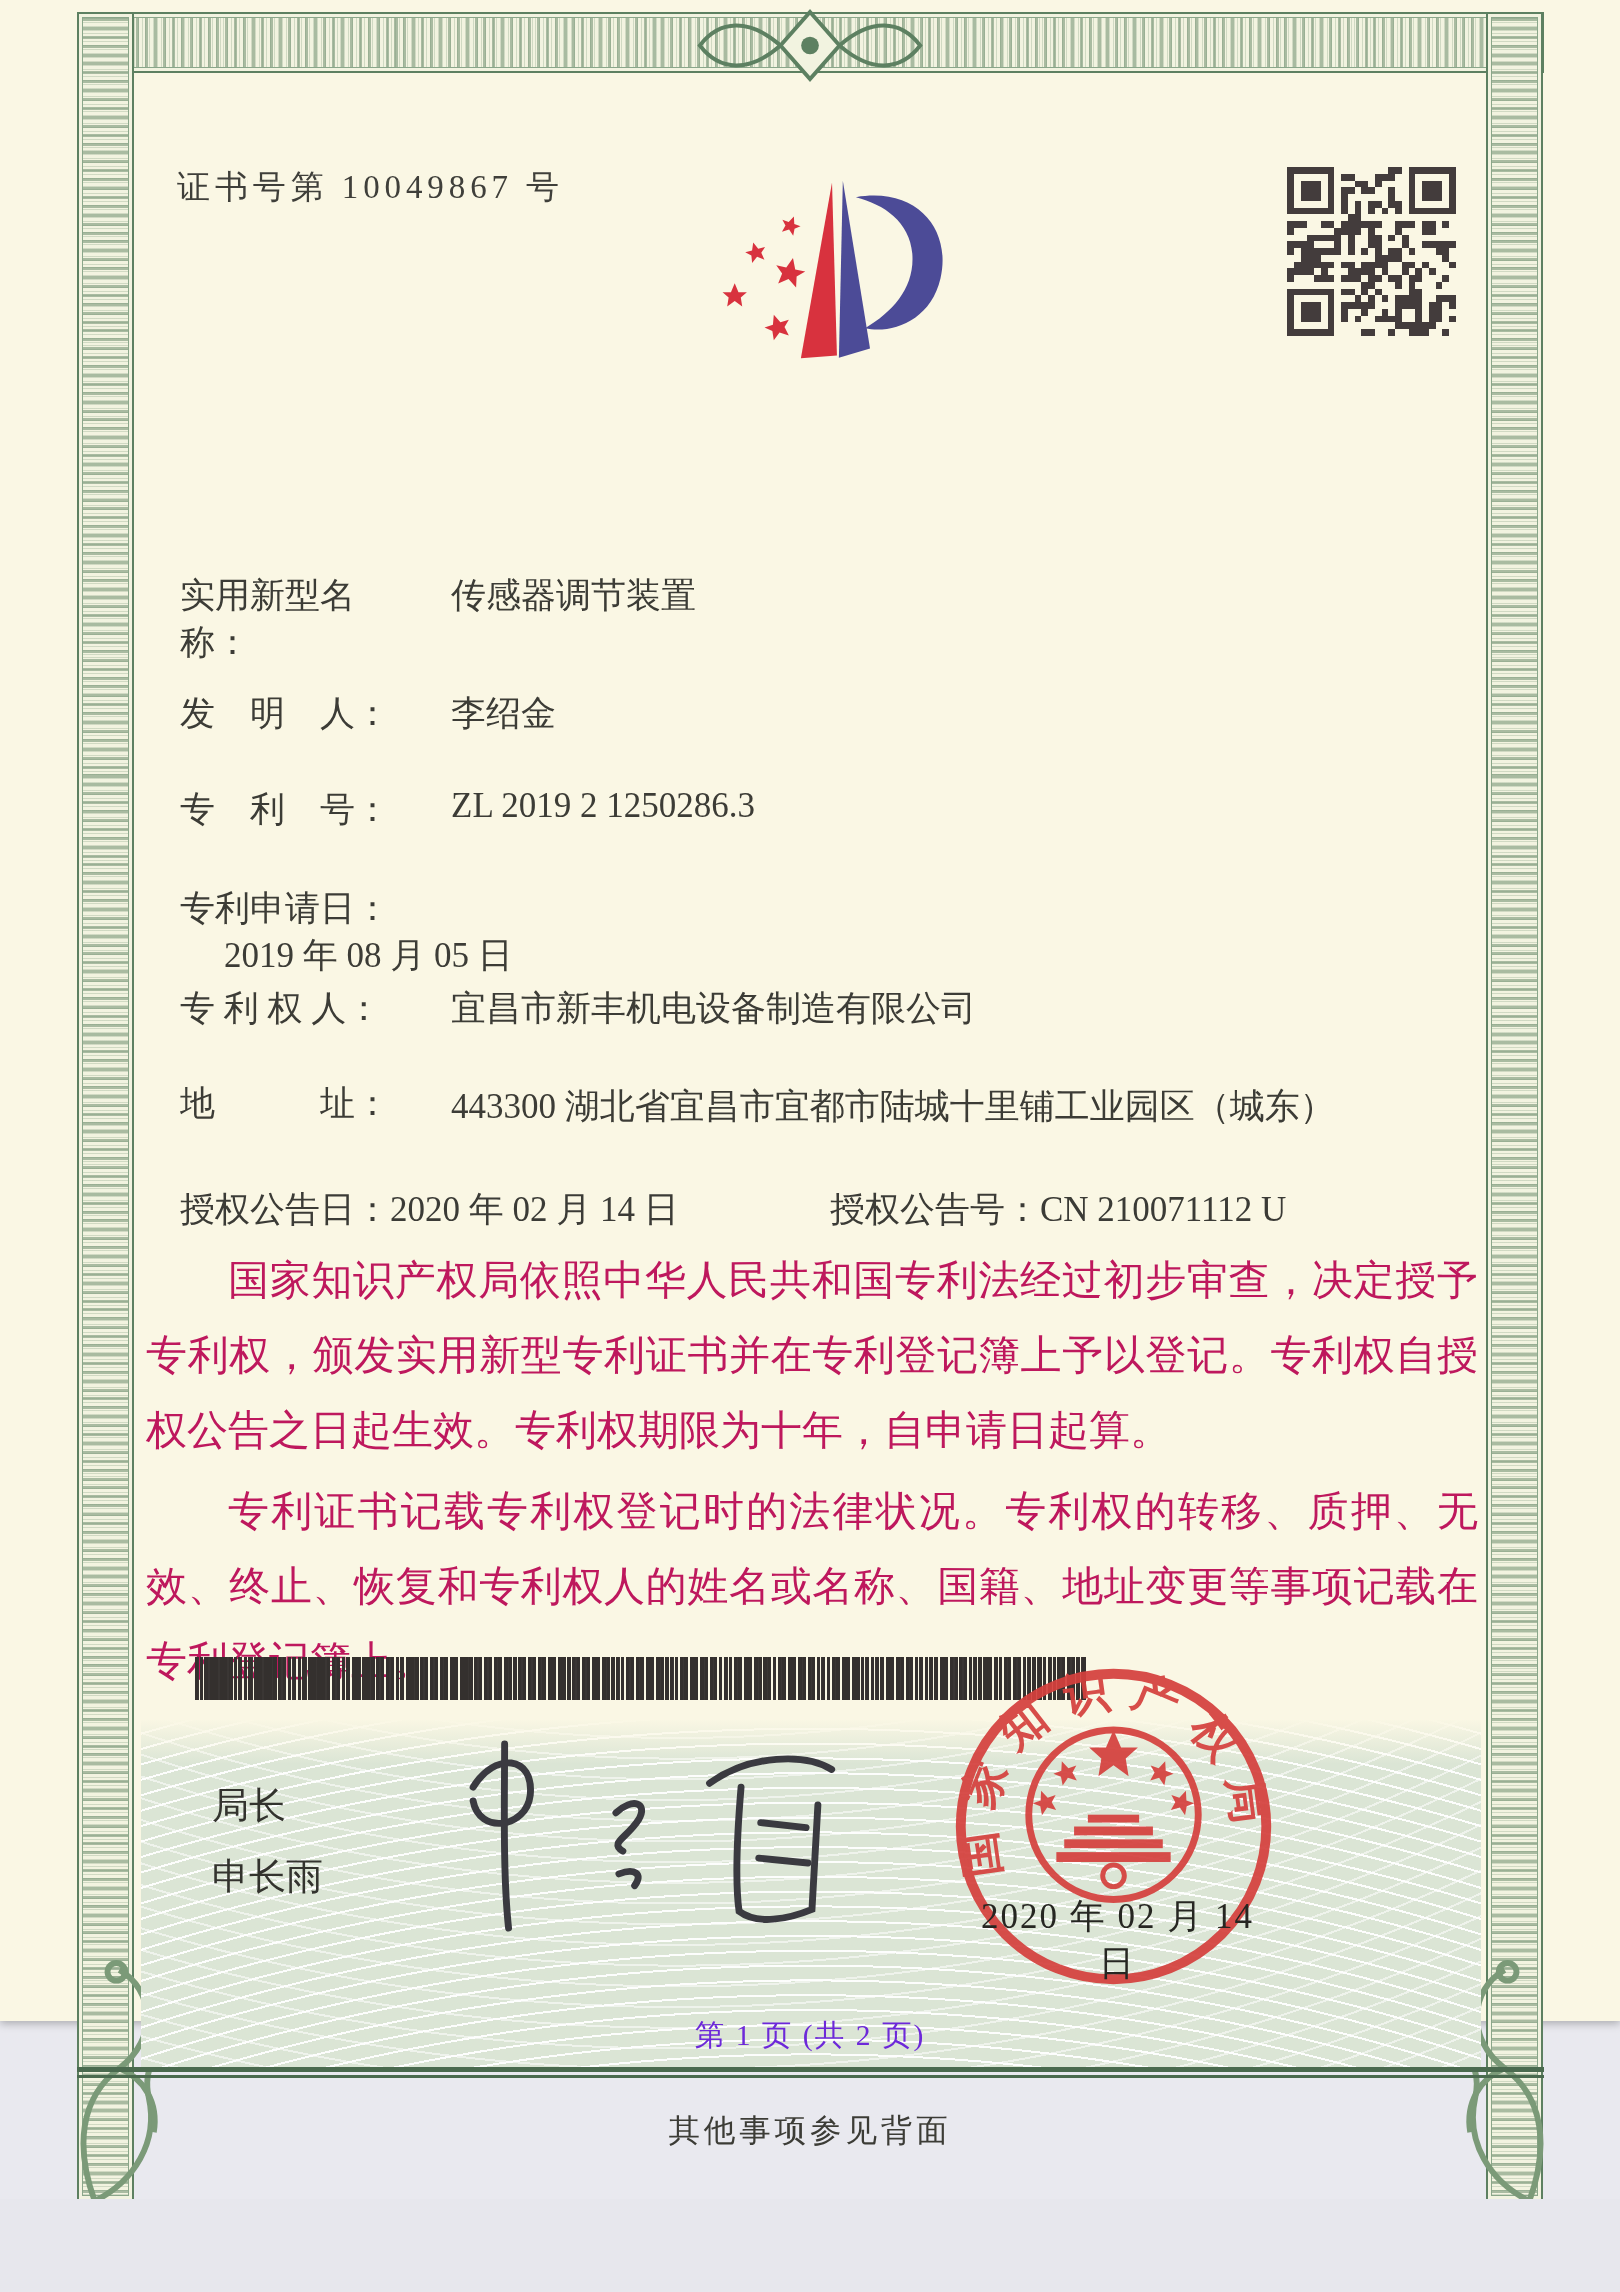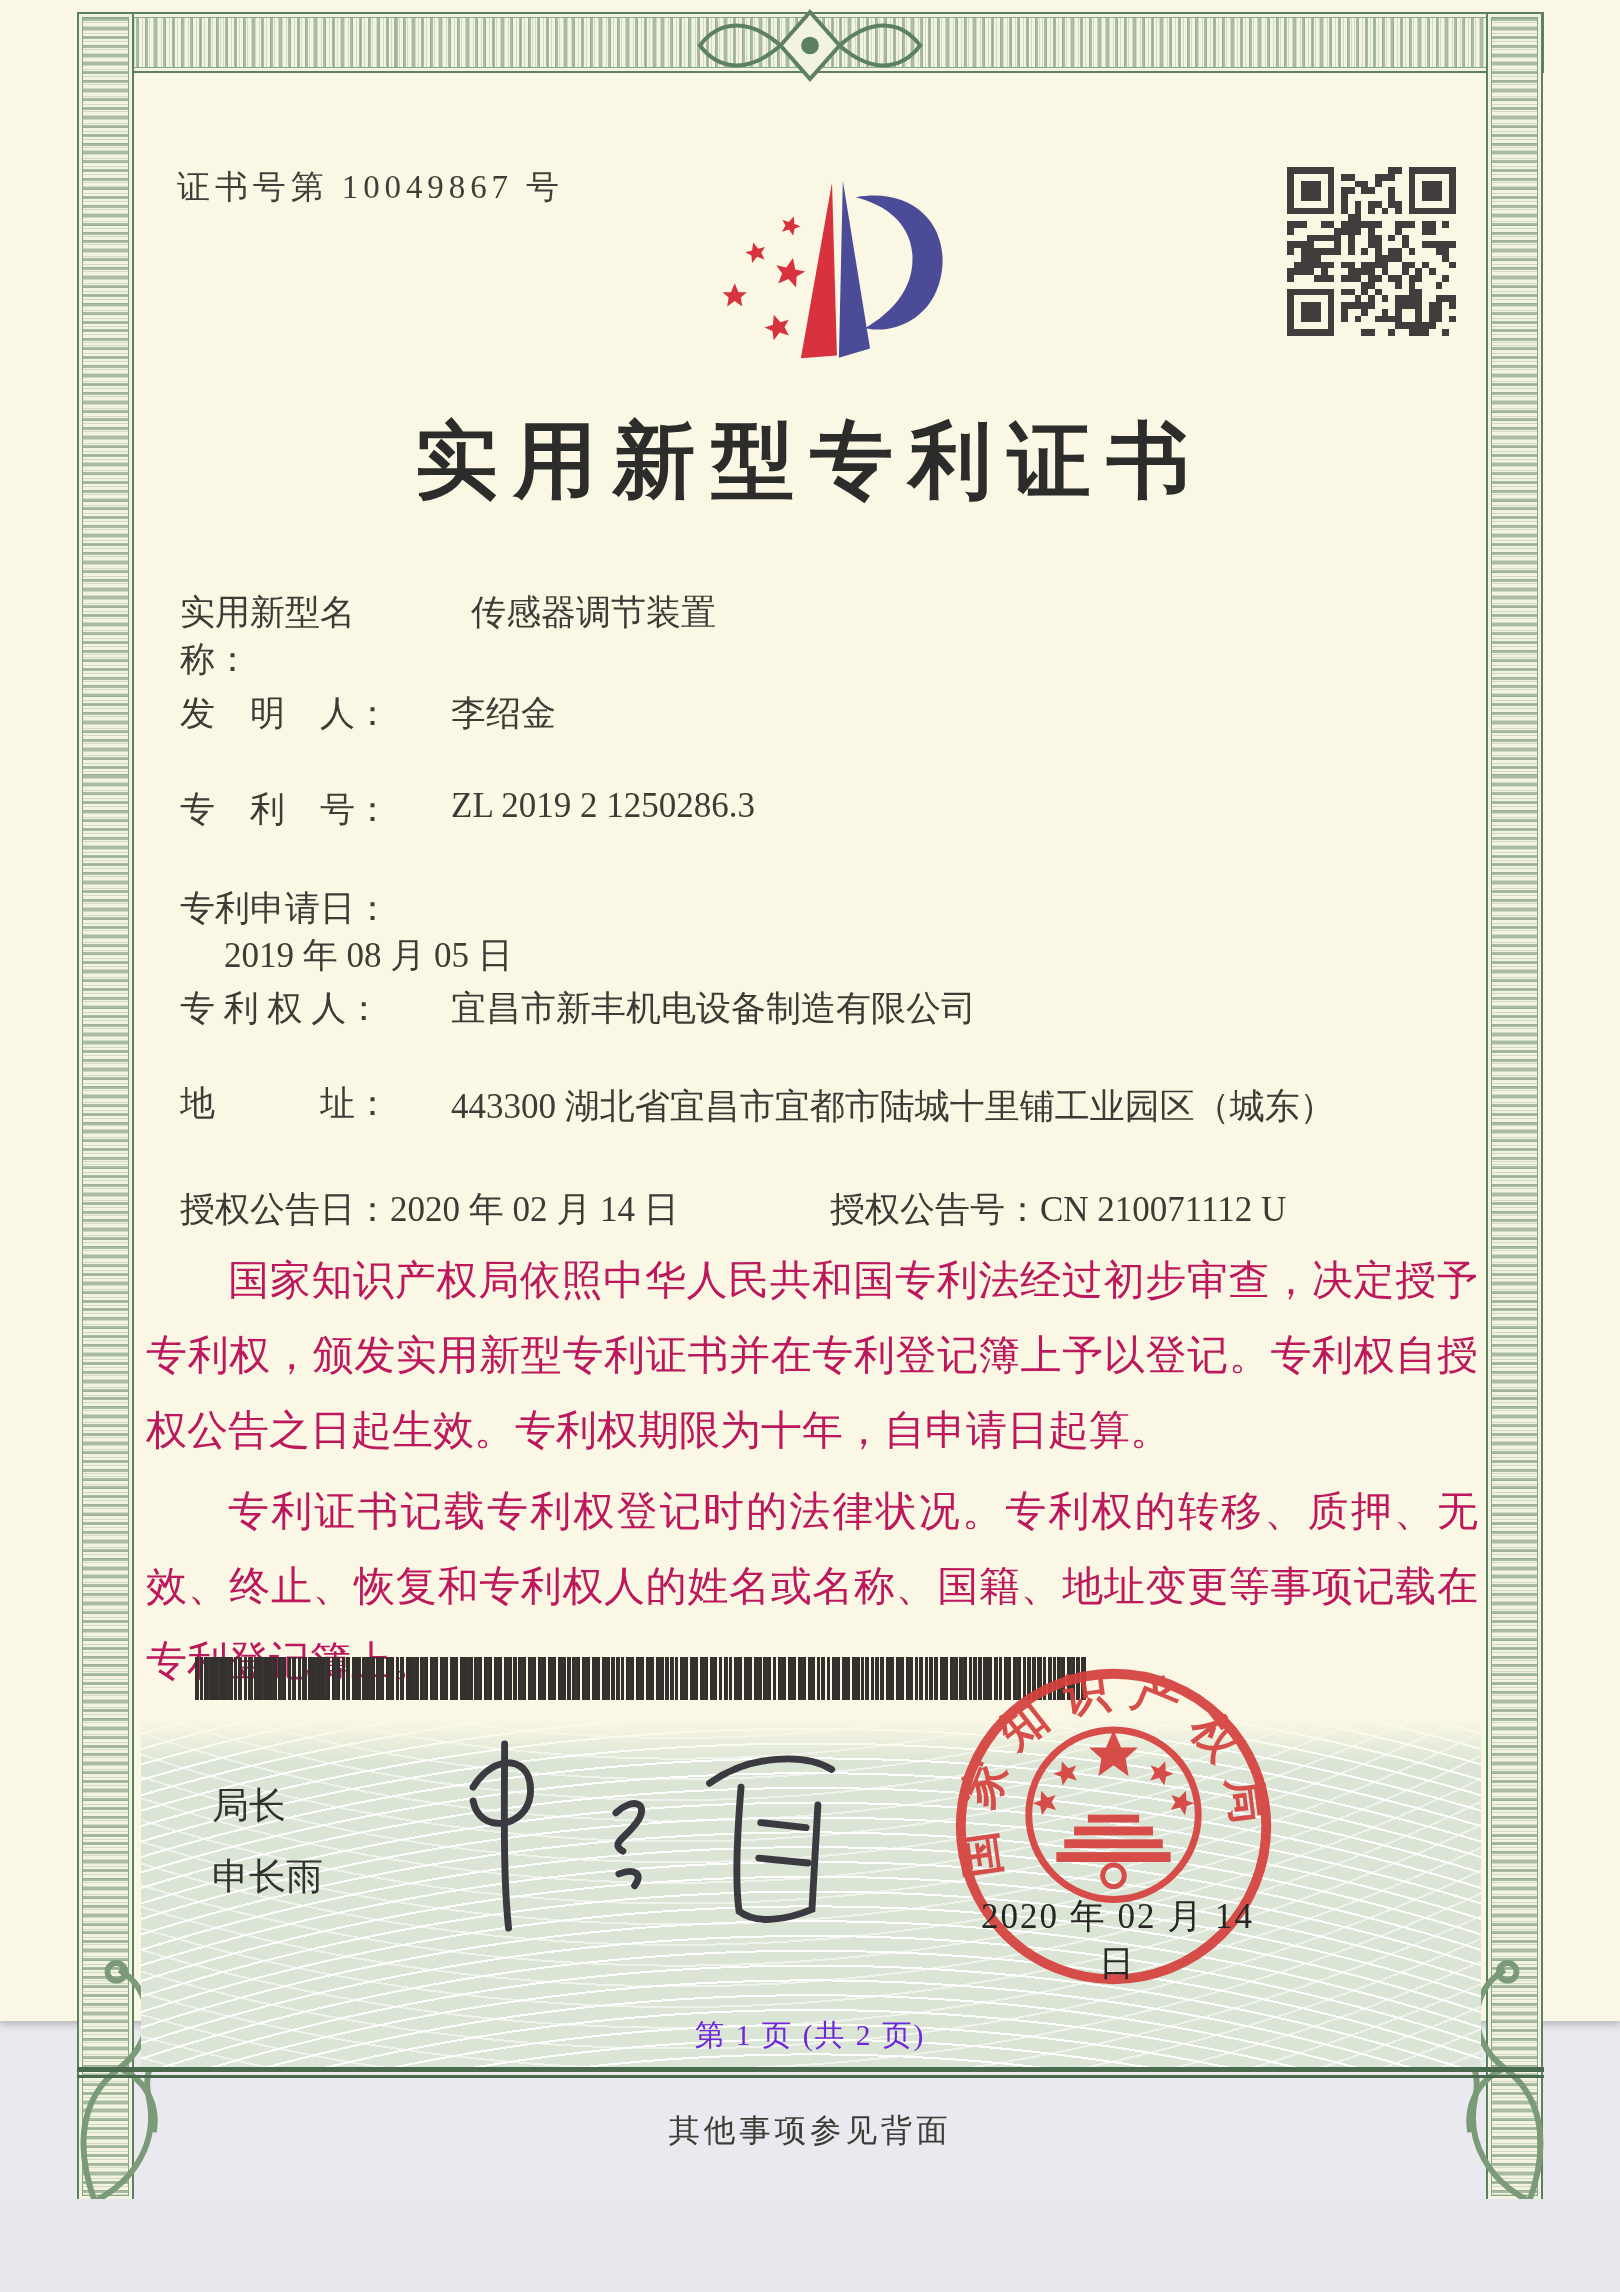--- a/index.html
+++ b/index.html
@@ -28,21 +28,21 @@
   
   #cert-no{position:absolute;left:177px;top:165px;font-size:33px;letter-spacing:4.9px;color:#3f3f3a;}
   #logo{position:absolute;left:685px;top:148px;width:296px;height:249px;}
   #qr{position:absolute;left:1287px;top:167px;width:169px;height:169px;}
   #title{position:absolute;left:0;top:406px;width:100%;text-align:center;
          font-size:83px;font-weight:bold;letter-spacing:15.8px;color:#2c2c2a;}
   
   .row{position:absolute;left:180px;width:1310px;font-size:35px;color:#3c3c36;display:flex;}
   .row .lbl{display:inline-block;width:227px;flex:0 0 auto;}
   .row .val{display:inline-block;margin-left:44px;}
-  #row-0{top:589px;gap:20px;}  #row-1{top:690px;}  #row-2{top:786px;}
+  #row-0{top:572px;}  #row-1{top:690px;}  #row-2{top:786px;}
   #row-3{top:885px;flex-direction:column;}  #row-4{top:985px;} #row-5{top:1080px;}
   #row-5 .val{width:1049px;line-height:53px;}
   #row-grant{top:1186px;position:absolute;left:180px;width:1310px;font-size:35px;}
   #row-grant .pair2{position:absolute;left:650px;top:0;}
   
   #body-text{position:absolute;left:146px;top:1243px;width:1332px;
              font-size:41px;line-height:75px;text-align:justify;color:#be185d;}
   #body-text p{margin:0 0 5.9px 0;text-indent:2em;}
   
   #panel{position:absolute;left:141px;top:1719px;width:1340px;height:348px;
@@ -341,21 +341,20 @@
         <rect x="21" y="23" width="1" height="1" fill="#433c3c"></rect>
         <rect x="11" y="24" width="1" height="1" fill="#433c3c"></rect>
         <rect x="12" y="24" width="1" height="1" fill="#433c3c"></rect>
         <rect x="15" y="24" width="1" height="1" fill="#433c3c"></rect>
         <rect x="18" y="24" width="1" height="1" fill="#433c3c"></rect>
         <rect x="19" y="24" width="1" height="1" fill="#433c3c"></rect>
         <rect x="20" y="24" width="1" height="1" fill="#433c3c"></rect>
         <rect x="23" y="24" width="1" height="1" fill="#433c3c"></rect>
       </svg>
 
-    <div id="title">实用新型专利证书</div>
 
     <div class="row" id="row-0">
       <span class="lbl">实用新型名称：</span>
       <span class="val">传感器调节装置</span>
     </div>
     <div class="row" id="row-1">
       <span class="lbl">发　明　人：</span>
       <span class="val">李绍金</span>
     </div>
     <div class="row" id="row-2">

